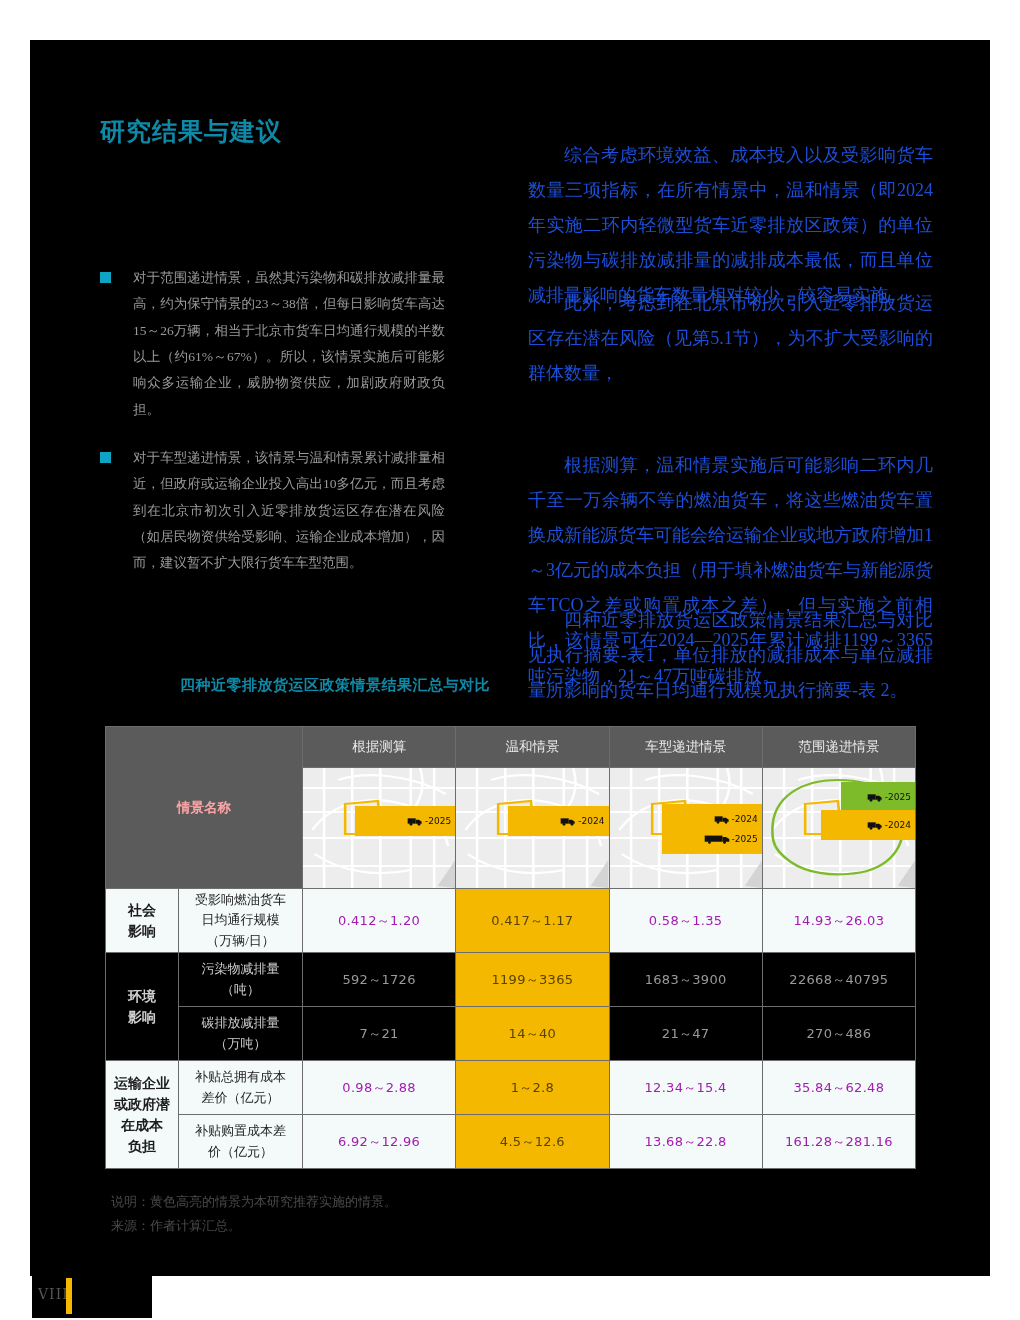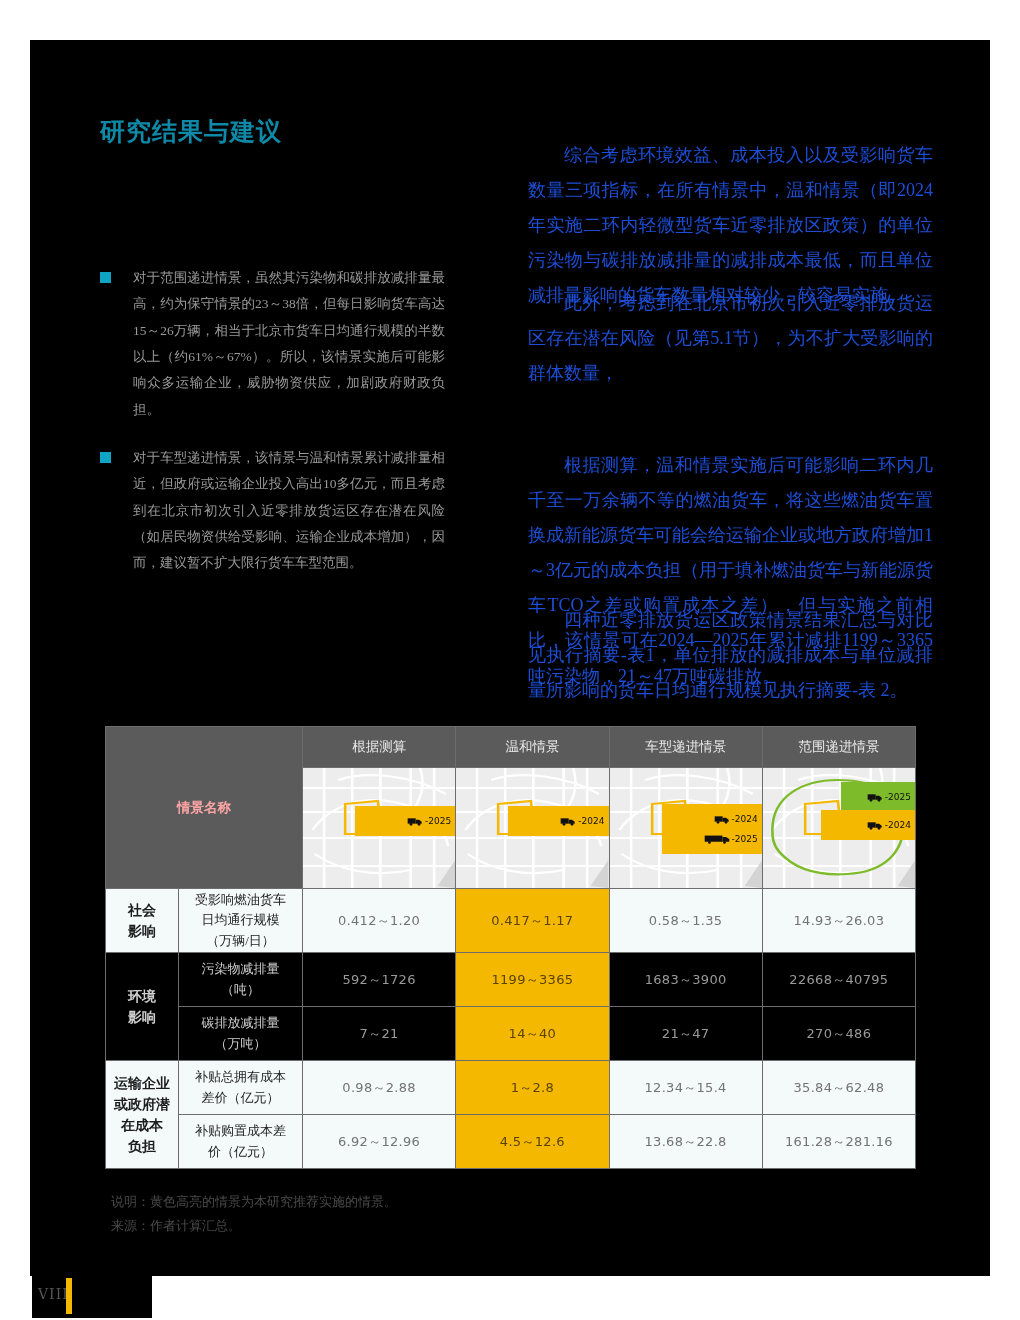--- a/index.html
+++ b/index.html
@@ -78,21 +78,21 @@
   .grp{
     font-size:14px;font-weight:bold;line-height:1.5;
   }
   .ind{
     font-size:13px;line-height:1.55;padding:8px 6px;
   }
   .val{
     font-family:"DejaVu Sans","Liberation Sans",sans-serif;
     font-size:13px;letter-spacing:.3px;
   }
-  tr.light td{background:#f4f9f9;color:#737373;}
+  tr.light td{background:#f4f9f9;color:#a21caf;}
   tr.light td.grp,tr.light td.ind{color:#1d1d1d;}
   tr.dark td{background:#000000;color:#9a9a9a;border-color:#6d6d6d;}
   tr.dark td.grp,tr.dark td.ind{color:#cfcfcf;}
   td.hl{background:#f5b800 !important;color:#5a4300 !important;
         border-left:1px solid #f5b800;border-right:1px solid #f5b800;}
   .rowh-sm{height:54px;}
   .rowh-md{height:64px;}
 
   
   .thumb{position:relative;width:100%;height:120px;background:#ededed;overflow:hidden;}
@@ -141,20 +141,21 @@
     </div>
   </div>
 
   <div class="col" id="colRight">
     <p class="rpara" id="rp1">综合考虑环境效益、成本投入以及受影响货车数量三项指标，在所有情景中，温和情景（即2024年实施二环内轻微型货车近零排放区政策）的单位污染物与碳排放减排量的减排成本最低，而且单位减排量影响的货车数量相对较少，较容易实施。</p>
     <p class="rpara" id="rp2">此外，考虑到在北京市初次引入近零排放货运区存在潜在风险（见第5.1节），为不扩大受影响的群体数量，</p>
     <p class="rpara" id="rp3">根据测算，温和情景实施后可能影响二环内几千至一万余辆不等的燃油货车，将这些燃油货车置换成新能源货车可能会给运输企业或地方政府增加1～3亿元的成本负担（用于填补燃油货车与新能源货车TCO之差或购置成本之差），但与实施之前相比，该情景可在2024—2025年累计减排1199～3365吨污染物，21～47万吨碳排放。</p>
     <p class="rpara" id="rp4">四种近零排放货运区政策情景结果汇总与对比见执行摘要-表1，单位排放的减排成本与单位减排量所影响的货车日均通行规模见执行摘要-表 2。</p>
   </div>
 
+  <div id="tcaption">四种近零排放货运区政策情景结果汇总与对比</div>
 
   <table id="tbl">
     <colgroup>
       <col class="c-grp">
         <col class="c-ind">
       <col class="c-dat">
         <col class="c-dat">
         <col class="c-dat">
         <col class="c-dat">
     </colgroup>

